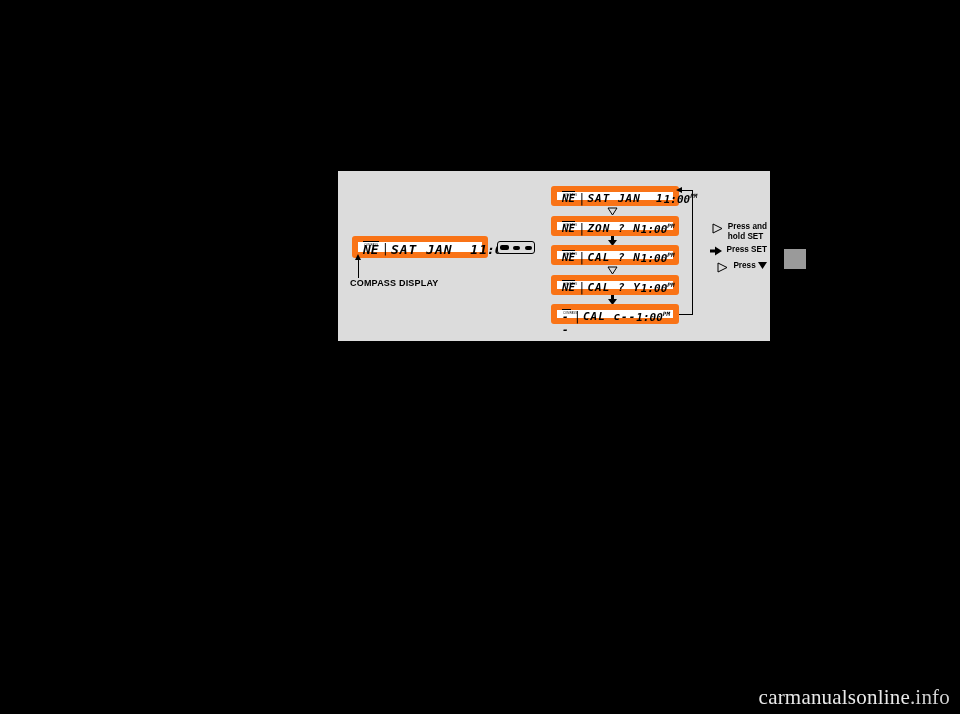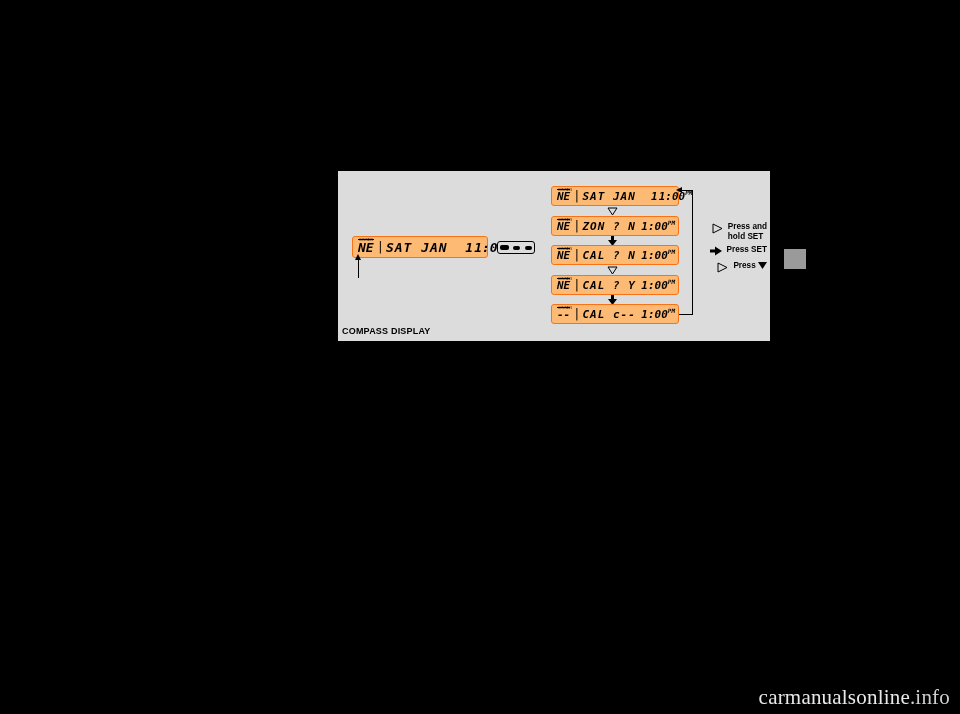--- a/index.html
+++ b/index.html
@@ -20,26 +20,26 @@
   
   #page-tab{
     position:absolute;
     left:784px;top:249px;
     width:22px;height:20px;
     background:#9a9a9a;
   }
   
   .lcd{
     position:absolute;
-    background:#fdba74;
-    border:1px solid #f97316;
+    background:#ffffff;
+    border:6px solid #f97316;
     border-radius:3px;
     box-sizing:border-box;
     display:flex;
-    align-items:center;
+    align-items:flex-start;
   }
   .lcd .dir{
     font-family:"DejaVu Sans Mono", monospace;
     font-size:11px;
     font-weight:bold;
     letter-spacing:0px;
     padding-left:5px;
     position:relative;
     font-style:italic;
   }
@@ -118,26 +118,25 @@
   #compass-pointer::before{
     content:"";
     position:absolute;
     left:-3px;top:-5px;
     border-left:3.5px solid transparent;
     border-right:3.5px solid transparent;
     border-bottom:6px solid #000;
   }
   #compass-label{
     position:absolute;
-    left:342px;top:278px;
+    left:350px;top:278px;
     font-size:9px;
     font-weight:bold;
     letter-spacing:0.2px;
     color:#000;
-    margin-top:48px;
   }
   
   .flow{
     width:128px;height:20px;
   }
   #flow-0{left:551px;top:186px;}
   #flow-1{left:551px;top:216px;}
   #flow-2{left:551px;top:245px;}
   #flow-3{left:551px;top:275px;}
   #flow-4{left:551px;top:304px;}

